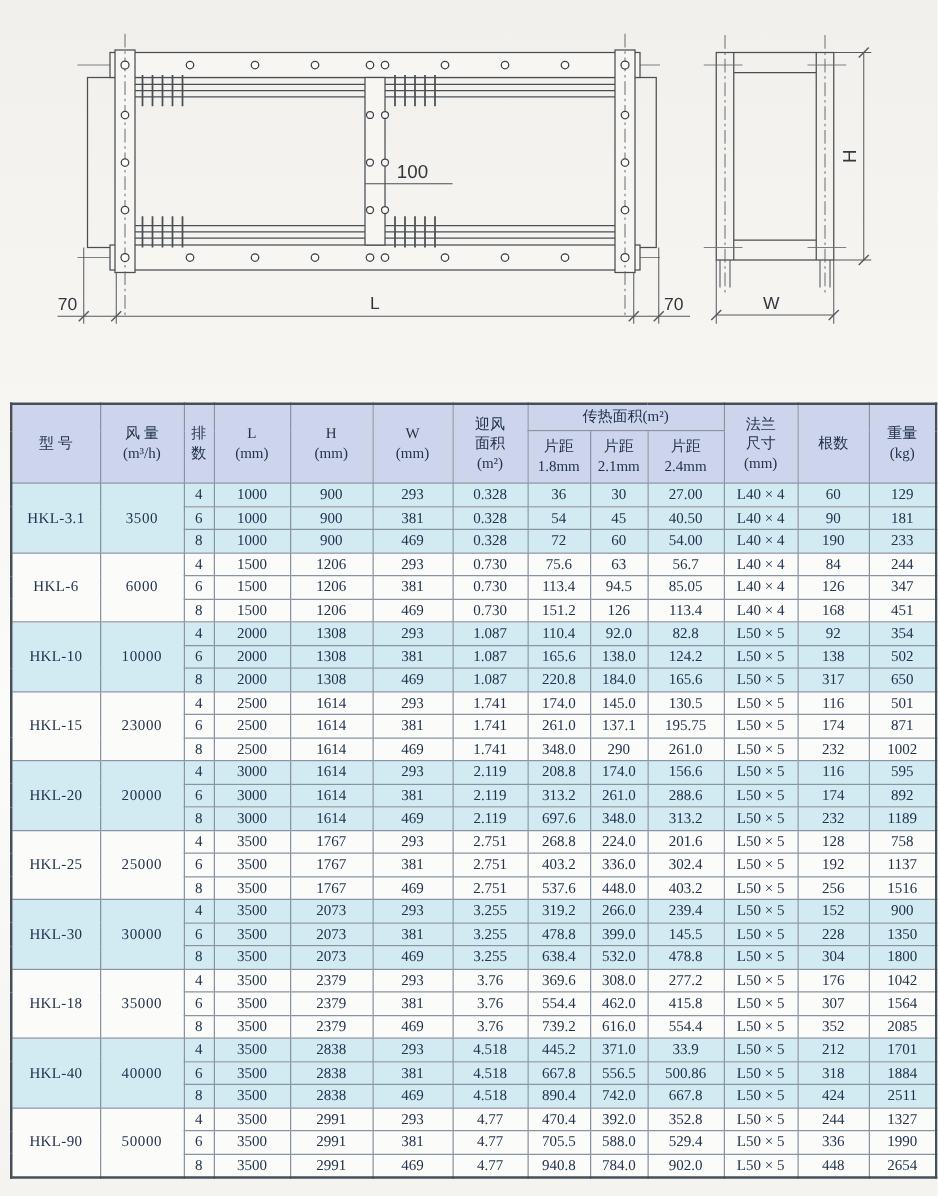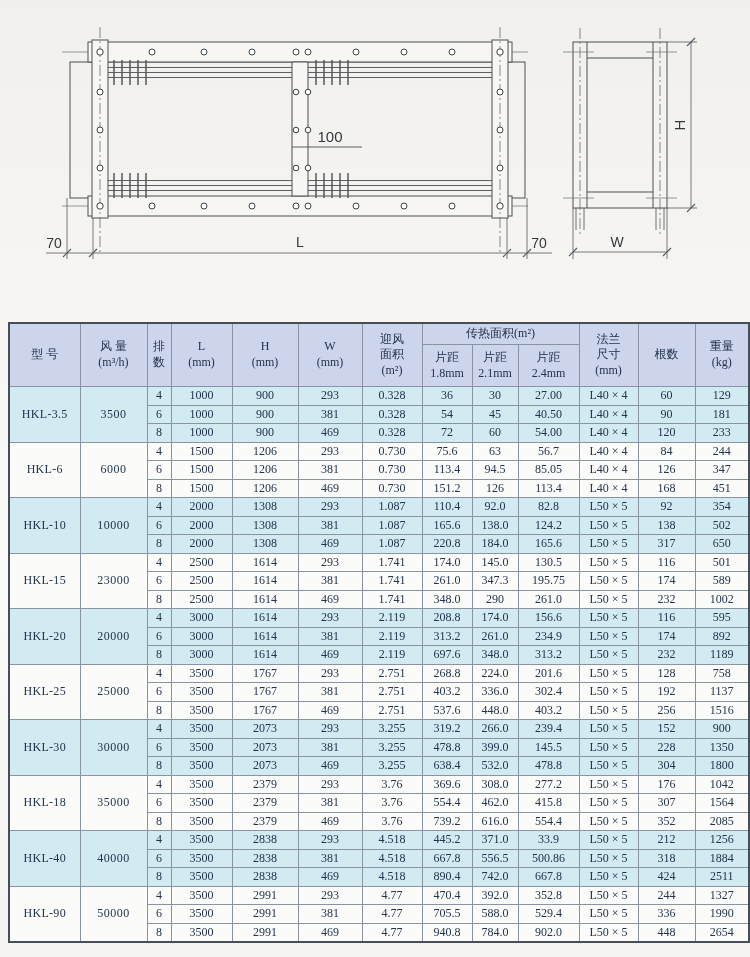--- a/index.html
+++ b/index.html
@@ -272,21 +272,21 @@
         <th>片距
 1.8mm</th>
         <th>片距
 2.1mm</th>
         <th>片距
 2.4mm</th>
       </tr>
     </thead>
     <tbody>
         <tr class="shaded group-start">
-          <td rowspan="3" class="model-cell">HKL-3.5</td>
+          <td rowspan="3" class="model-cell">HKL-3.1</td>
           <td rowspan="3" class="airvol-cell">3500</td>
           <td>4</td>
           <td>1000</td>
           <td>900</td>
           <td>293</td>
           <td>0.328</td>
           <td>36</td>
           <td>30</td>
           <td>27.00</td>
           <td>L40 × 4</td>
@@ -309,21 +309,21 @@
         <tr class="shaded">
           <td>8</td>
           <td>1000</td>
           <td>900</td>
           <td>469</td>
           <td>0.328</td>
           <td>72</td>
           <td>60</td>
           <td>54.00</td>
           <td>L40 × 4</td>
-          <td>120</td>
+          <td>190</td>
           <td>233</td>
         </tr>
         <tr class="plain group-start">
           <td rowspan="3" class="model-cell">HKL-6</td>
           <td rowspan="3" class="airvol-cell">6000</td>
           <td>4</td>
           <td>1500</td>
           <td>1206</td>
           <td>293</td>
           <td>0.730</td>
@@ -416,25 +416,25 @@
           <td>116</td>
           <td>501</td>
         </tr>
         <tr class="plain">
           <td>6</td>
           <td>2500</td>
           <td>1614</td>
           <td>381</td>
           <td>1.741</td>
           <td>261.0</td>
-          <td>347.3</td>
+          <td>137.1</td>
           <td>195.75</td>
           <td>L50 × 5</td>
           <td>174</td>
-          <td>589</td>
+          <td>871</td>
         </tr>
         <tr class="plain">
           <td>8</td>
           <td>2500</td>
           <td>1614</td>
           <td>469</td>
           <td>1.741</td>
           <td>348.0</td>
           <td>290</td>
           <td>261.0</td>
@@ -458,21 +458,21 @@
           <td>595</td>
         </tr>
         <tr class="shaded">
           <td>6</td>
           <td>3000</td>
           <td>1614</td>
           <td>381</td>
           <td>2.119</td>
           <td>313.2</td>
           <td>261.0</td>
-          <td>234.9</td>
+          <td>288.6</td>
           <td>L50 × 5</td>
           <td>174</td>
           <td>892</td>
         </tr>
         <tr class="shaded">
           <td>8</td>
           <td>3000</td>
           <td>1614</td>
           <td>469</td>
           <td>2.119</td>
@@ -612,21 +612,21 @@
           <td>4</td>
           <td>3500</td>
           <td>2838</td>
           <td>293</td>
           <td>4.518</td>
           <td>445.2</td>
           <td>371.0</td>
           <td>33.9</td>
           <td>L50 × 5</td>
           <td>212</td>
-          <td>1256</td>
+          <td>1701</td>
         </tr>
         <tr class="shaded">
           <td>6</td>
           <td>3500</td>
           <td>2838</td>
           <td>381</td>
           <td>4.518</td>
           <td>667.8</td>
           <td>556.5</td>
           <td>500.86</td>

